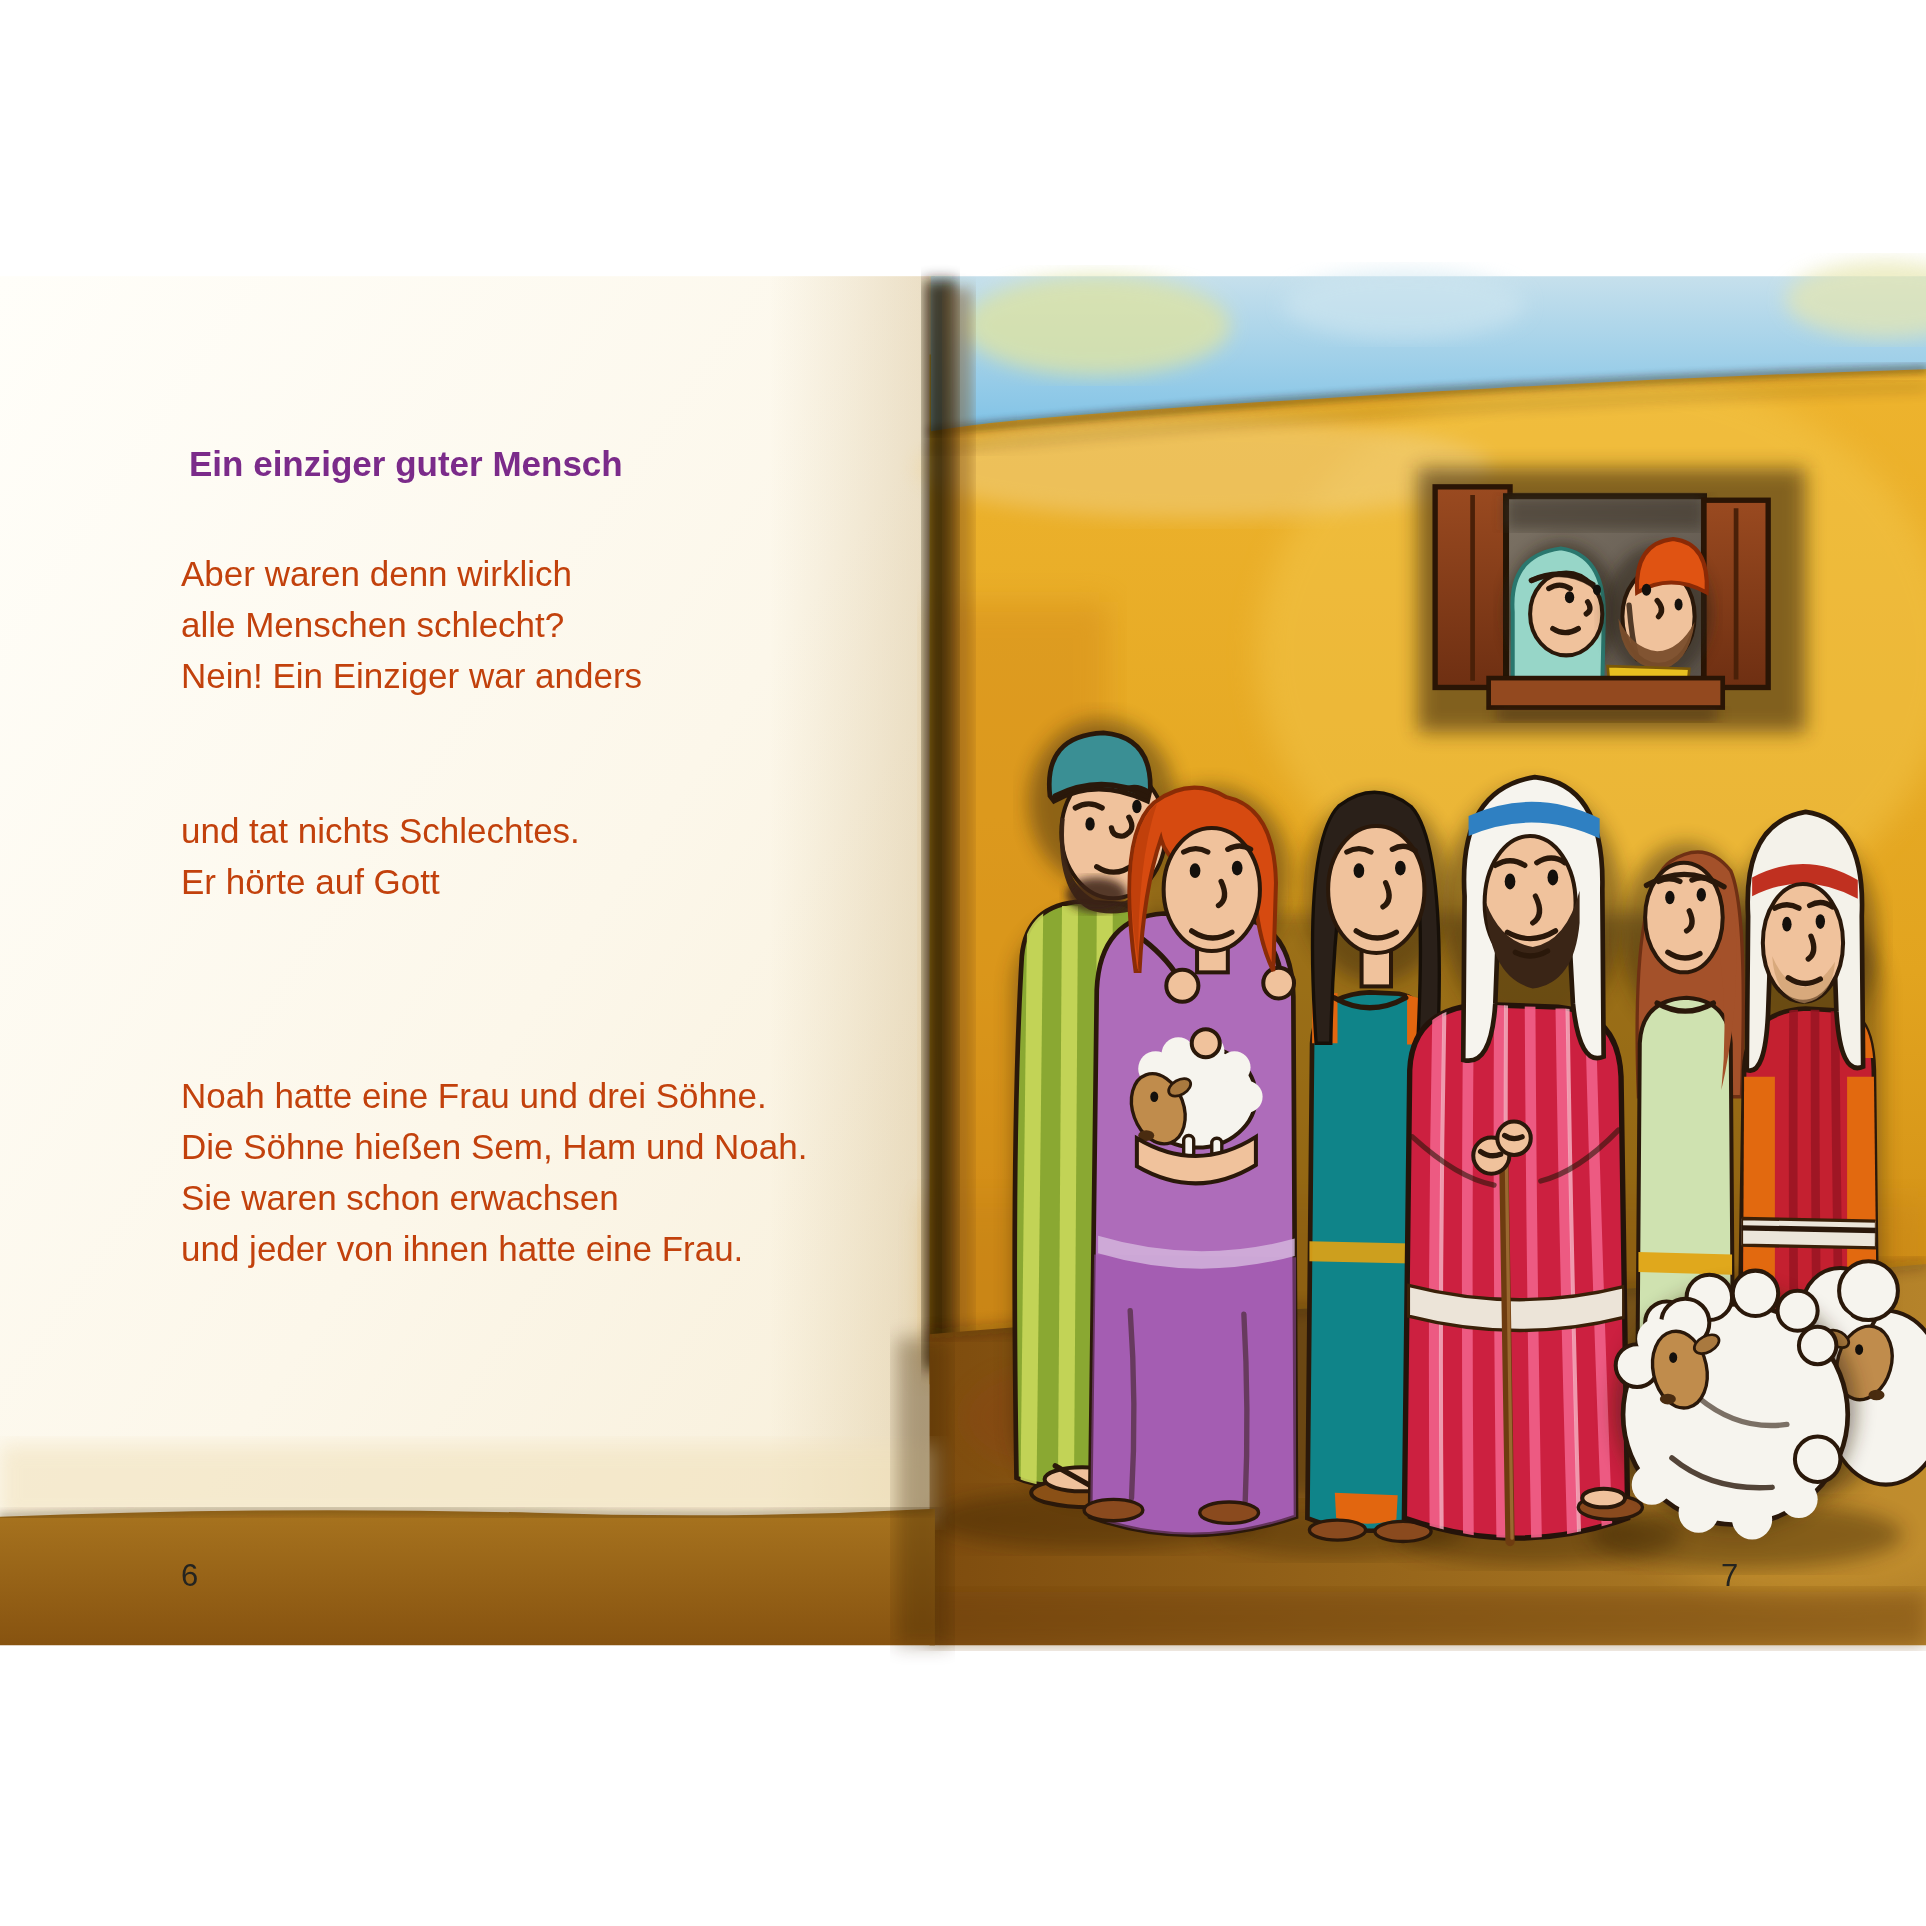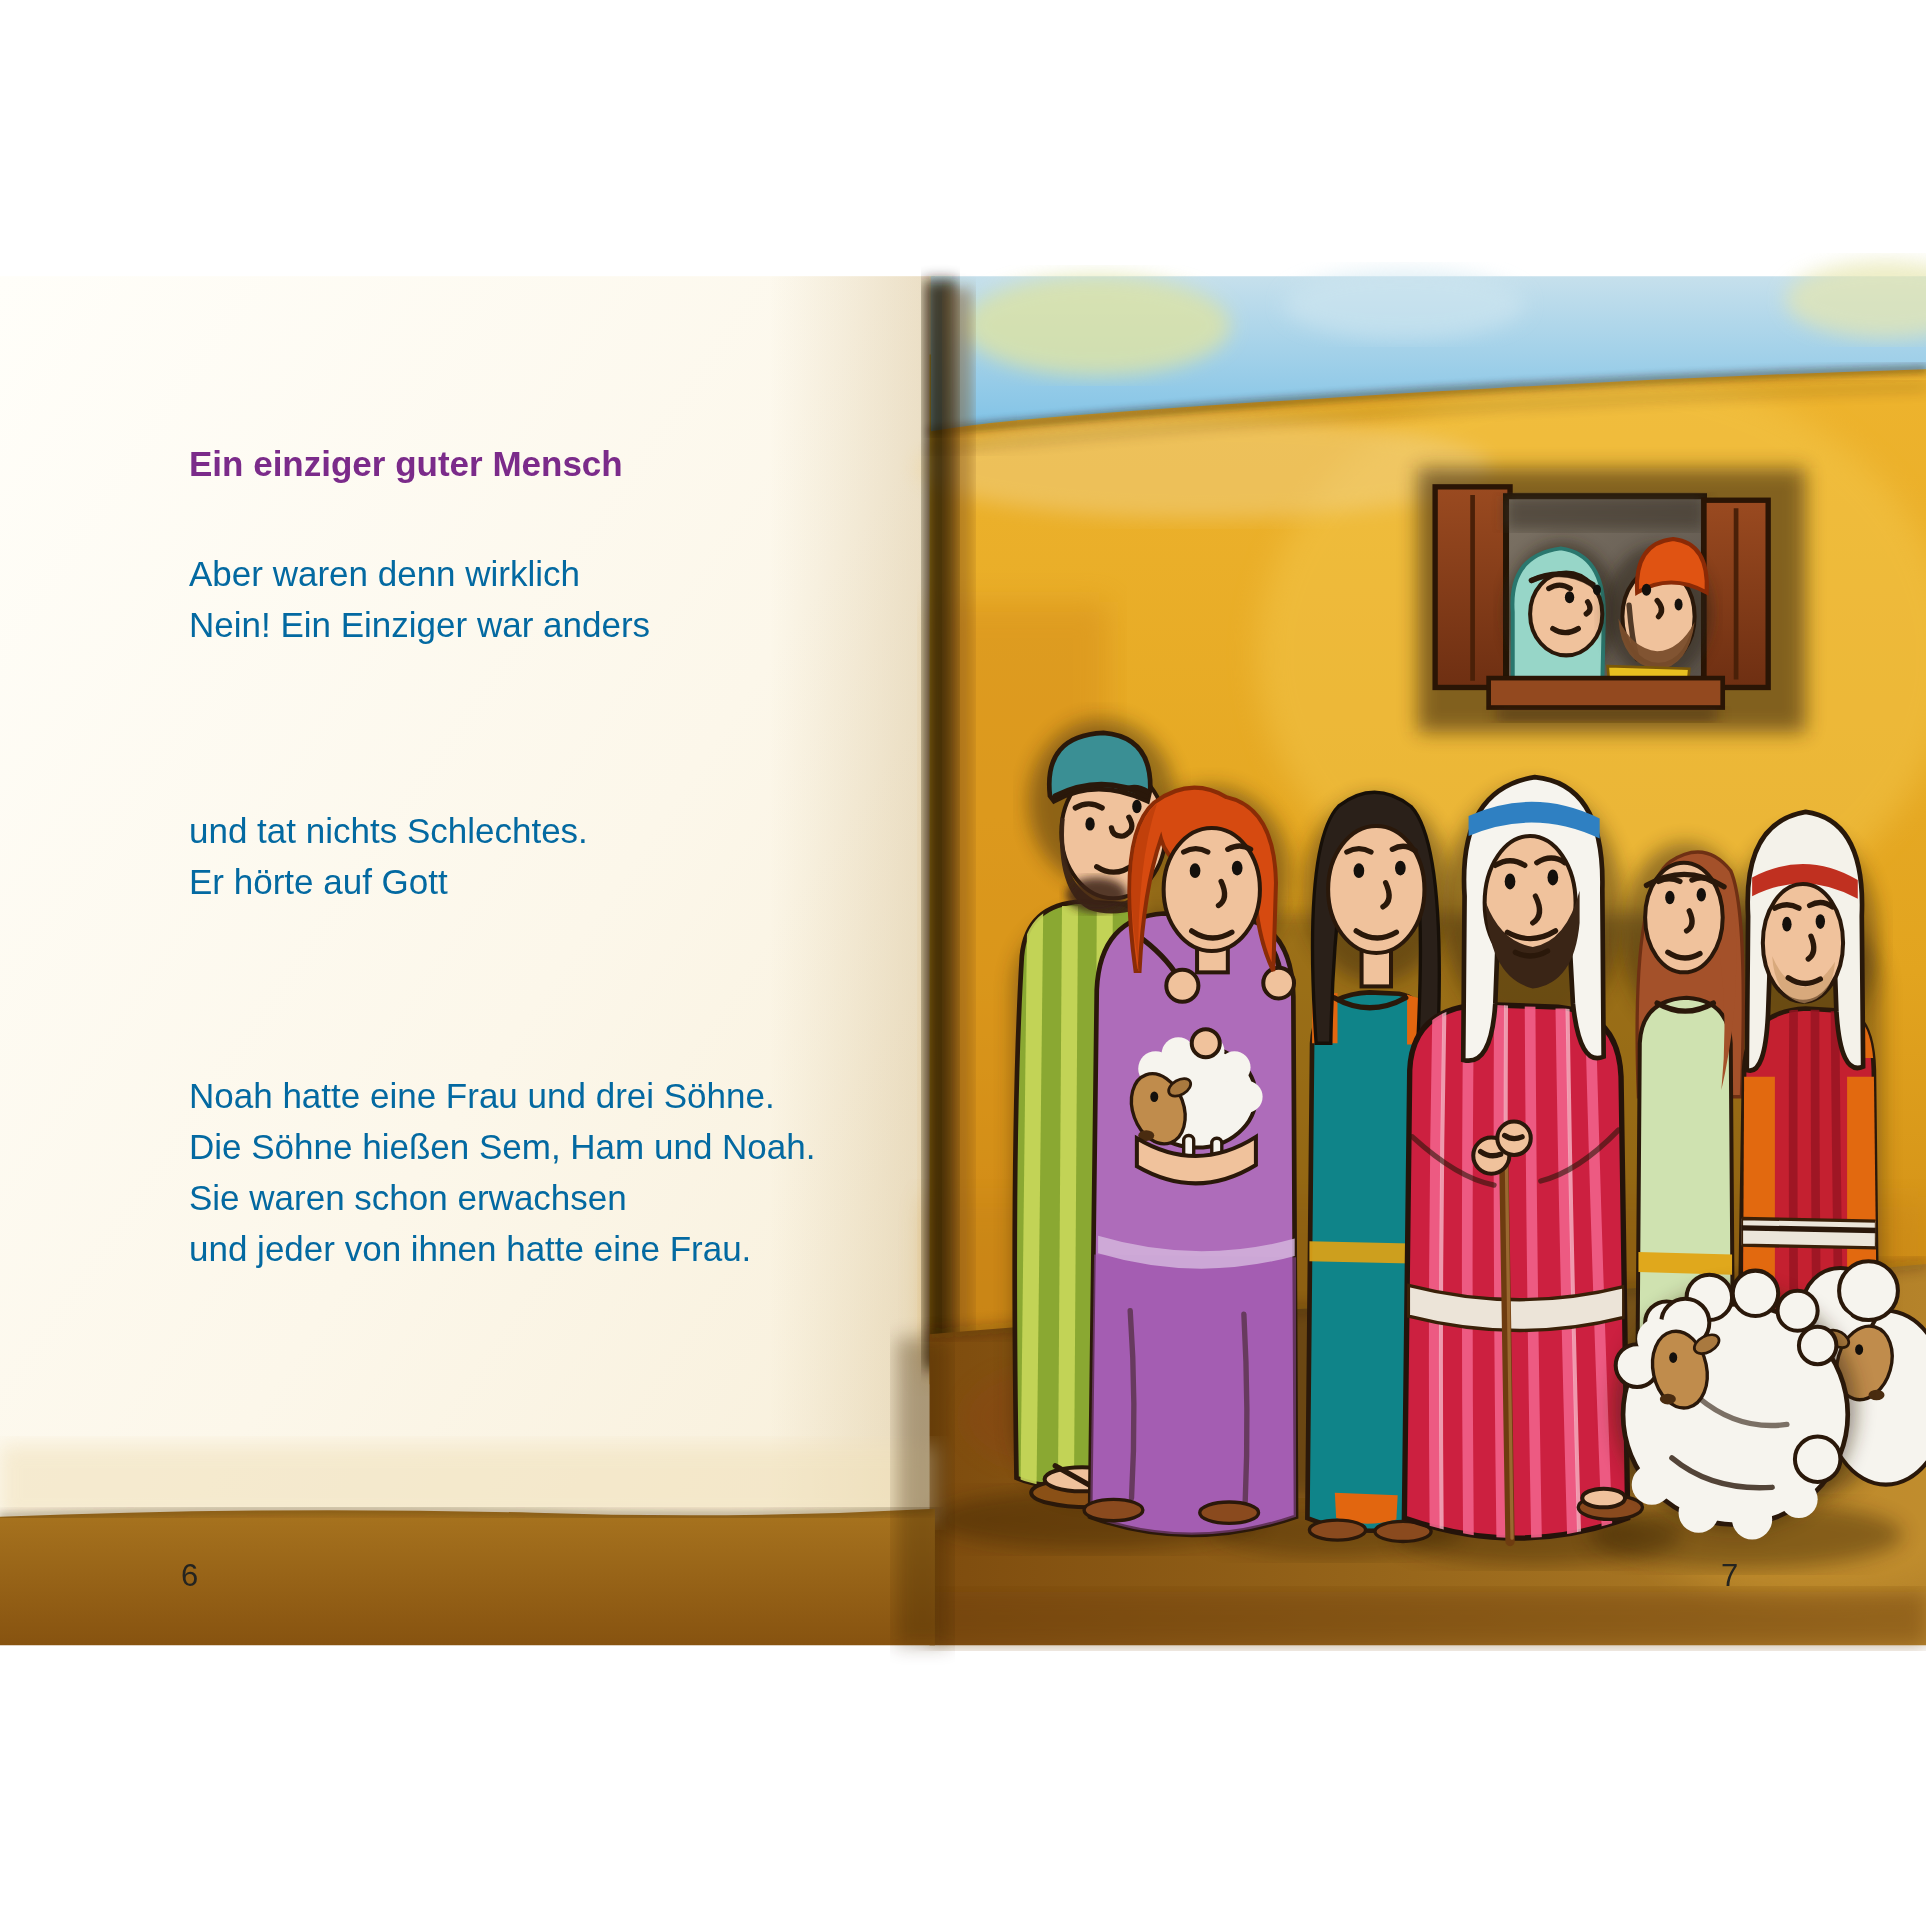--- a/index.html
+++ b/index.html
@@ -1,21 +1,21 @@
 <!DOCTYPE html>
 <html style="font-size:10.7px"><head>
 <meta charset="utf-8">
 <style>
   html,body{margin:0;padding:0;background:#ffffff;}
   .canvas{position:relative;width:1926px;height:1926px;background:#ffffff;overflow:hidden;
           font-family:"Liberation Sans", sans-serif;}
   .canvas svg{position:absolute;left:0;top:0;}
   .heading{position:absolute;left:189px;top:444px;margin:0;font-size:35px;font-weight:bold;
            color:#7b2b8a;letter-spacing:0;}
-  .para{position:absolute;left:189px;font-size:35px;line-height:51px;color:#0369a1;}
+  .para{position:absolute;left:181px;font-size:35px;line-height:51px;color:#c2410c;}
   .p1{top:548px}.p2{top:805px}.p3{top:1070px}
   .pagenum{position:absolute;font-size:31px;color:#242420;}
   .pn-left{left:181px;top:1558px}
   .pn-right{left:1721px;top:1558px}
   
   .sk{fill:#f0c29c;stroke:#2a180a;stroke-width:6;}
   .ln{fill:none;stroke:#2a180a;stroke-width:8;stroke-linecap:round;stroke-linejoin:round;}
   .eye{fill:#14100c;}
 </style>
 </head>
@@ -379,20 +379,21 @@
     <path d="M0,2268 Q400,2252 800,2262 Q1100,2272 1398,2256 L1398,2460 L0,2460 Z" fill="url(#floorL)"></path>
     <path d="M0,2268 Q400,2252 800,2262 Q1100,2272 1398,2256" class="ln" stroke="#3a2408" stroke-width="10" opacity="0.45" filter="url(#b6)"></path>
     <rect x="1340" y="2000" width="80" height="460" fill="#3a2006" opacity="0.35" filter="url(#b14)"></rect>
   </g>
 </svg>
 
 <h1 class="heading">Ein einziger guter Mensch</h1>
 
 <div class="para p1">
   <div>Aber waren denn wirklich</div>
+  <div>alle Menschen schlecht?</div>
   <div>Nein! Ein Einziger war anders</div>
 </div>
 
 <div class="para p2">
   <div>und tat nichts Schlechtes.</div>
   <div>Er hörte auf Gott</div>
 </div>
 
 <div class="para p3">
   <div>Noah hatte eine Frau und drei Söhne.</div>

